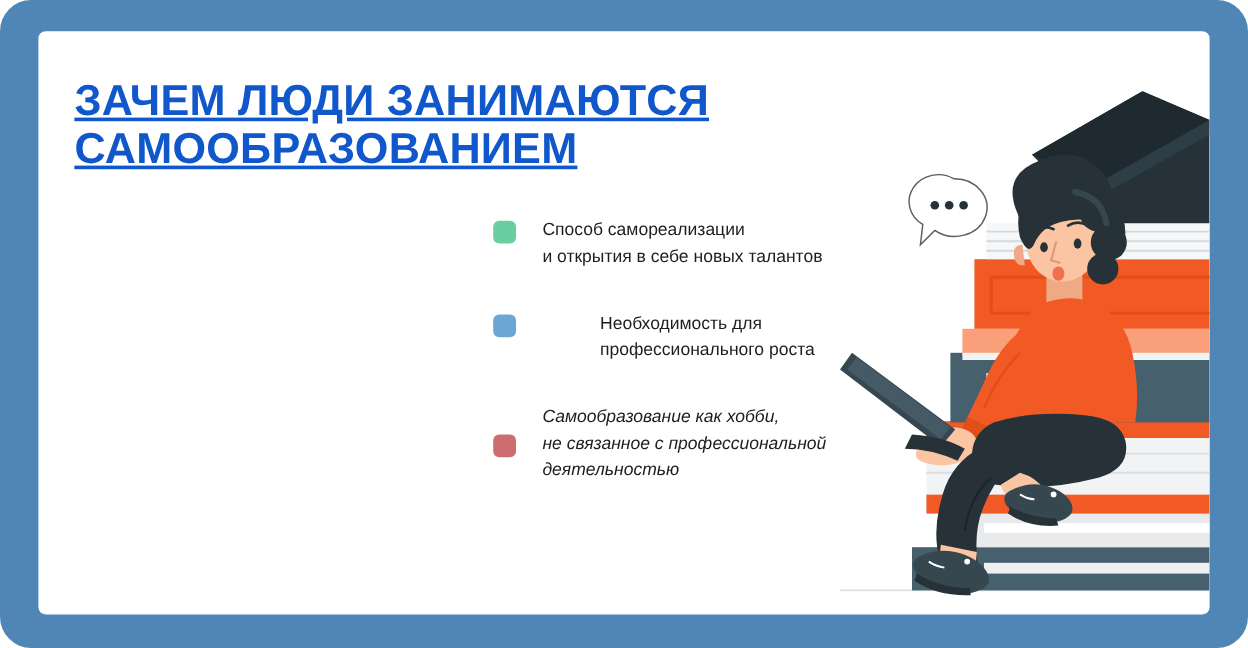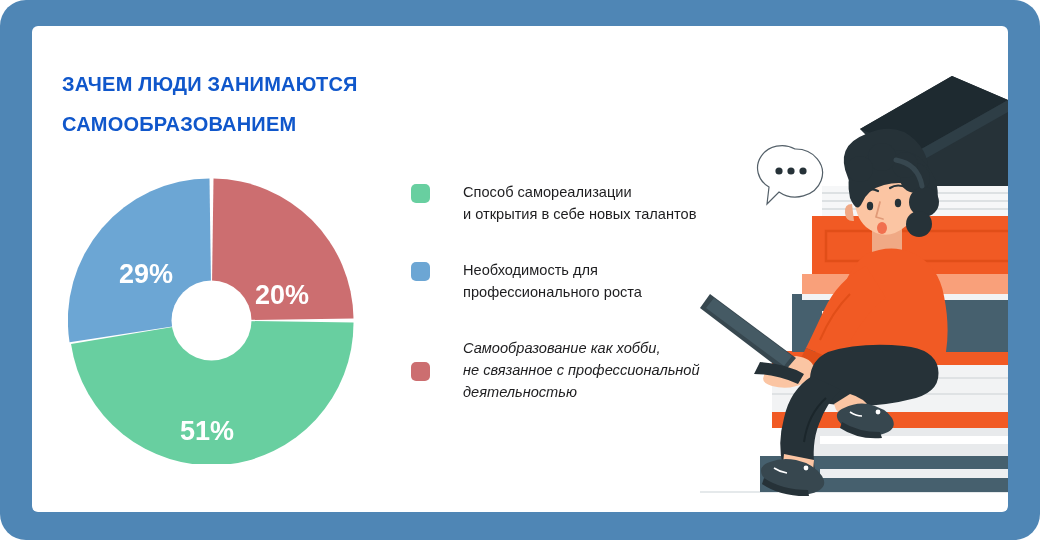--- a/index.html
+++ b/index.html
@@ -37,26 +37,27 @@
     border-radius: 6px;
     overflow: hidden;
   }
 
   
   .title {
     position: absolute;
     left: 30px;
     top: 38px;
     width: 600px;
-    font-size: 20px;
+    font-size: 36px;
     font-weight: 700;
     line-height: 40px;
     letter-spacing: 0.2px;
     color: #1057cb;
     white-space: pre-line;
+    text-decoration: underline;
   }
 
   
   .chart-wrap {
     position: absolute;
     left: 36px;
     top: 151px;
     width: 287px;
     height: 287px;
   }
@@ -89,28 +90,28 @@
   }
   .legend-item:last-child { margin-bottom: 0; }
   .legend-swatch {
     flex: 0 0 auto;
     width: 19px;
     height: 19px;
     border-radius: 5px;
     margin-top: 3px;
   }
   .legend-text {
-    margin-left: 33px;
+    margin-left: 22px;
     font-size: 14.6px;
     line-height: 22px;
     color: #1d1d1f;
     white-space: pre-line;
   }
   .legend-item.l1 { margin-top: 0px; }
-  .legend-item.l2 { margin-top: 22px; }
+  .legend-item.l2 { margin-top: 22px; gap: 48px; }
   .legend-item.l3 { margin-top: 27px; font-style: italic; }
   .legend-item.l2 .legend-swatch { margin-top: 3px; }
   .legend-item.l3 .legend-swatch { margin-top: 25px; }
 
   
   .illustration {
     position: absolute;
     left: 668px;
     top: 0px;
     width: 308px;
@@ -120,36 +121,20 @@
 </style>
 </head>
 <body>
 
 <div class="frame">
   <div class="card">
 
     <div class="title">ЗАЧЕМ ЛЮДИ ЗАНИМАЮТСЯ
 САМООБРАЗОВАНИЕМ</div>
 
-    <div class="chart-wrap">
-      <svg class="chart-svg" viewBox="0 0 287 287">
-
-        <path fill="#CC6E70" d="M 143.5 143.5 L 145.5 1.51 A 142 142 0 0 1 285.5 141.5 L 143.5 143.5 Z"></path>
-
-        <path fill="#68CFA0" d="M 143.5 143.5 L 285.5 145.5 A 142 142 0 0 1 3.03 167.07 L 143.5 143.5 Z"></path>
-
-        <path fill="#6CA6D4" d="M 143.5 143.5 L 1.55 165.27 A 142 142 0 0 1 141.5 1.51 L 143.5 143.5 Z"></path>
-
-        <circle cx="143.5" cy="143.5" r="40" fill="#ffffff"></circle>
-
-        <text class="slice-label" x="214" y="120">20%</text>
-        <text class="slice-label" x="78" y="99">29%</text>
-        <text class="slice-label" x="139" y="256">51%</text>
-      </svg>
-    </div>
 
     <div class="legend">
 
       <div class="legend-item l1">
         <span class="legend-swatch" style="background:#68CFA0"></span>
         <span class="legend-text">Способ самореализации
 и открытия в себе новых талантов</span>
       </div>
 
       <div class="legend-item l2">

